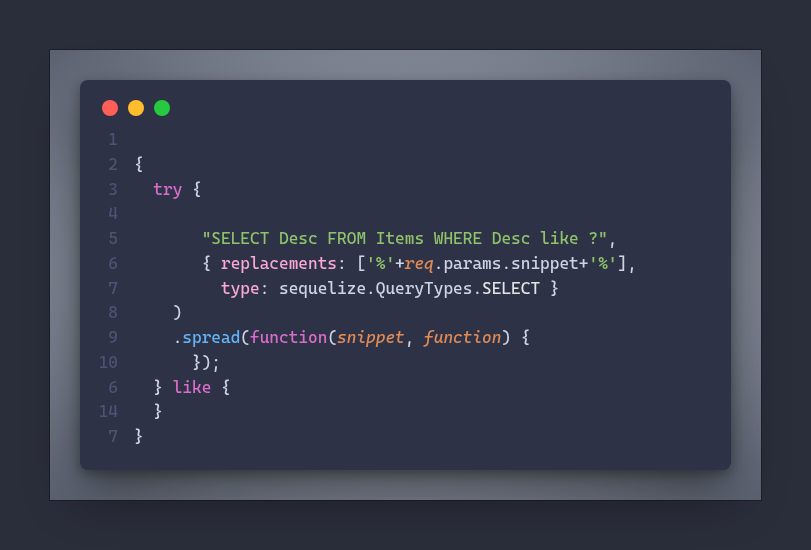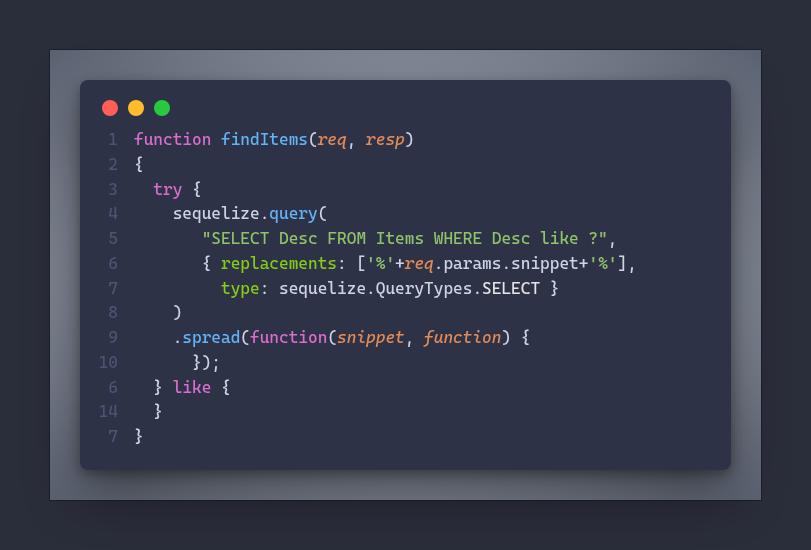--- a/index.html
+++ b/index.html
@@ -59,39 +59,39 @@
     user-select: none;
     flex-shrink: 0;
   }
   .code { color: #cfd3e6; }
   .kw { color: #d96dca; }
   .fn { color: #63b4f6; }
   .param { color: #e08b57; font-style: italic; }
   .punct { color: #cfd3e6; }
   .method { color: #63b4f6; }
   .str { color: #8fc36a; }
-  .prop { color: #84cc16; }
+  .prop { color: #f9a8d4; }
   .const { color: #e5e5e5; }
   .obj { color: #cfd3e6; }
 </style>
 </head>
 <body>
 
 <div class="frame">
   <div class="window">
     <div class="titlebar">
       <div class="dot dot-red"></div>
       <div class="dot dot-yellow"></div>
       <div class="dot dot-green"></div>
     </div>
     <div class="code-area" id="code-area">
-        <div class="line"><span class="lineno">1</span><span class="code"><span class="kw">function</span><span class="punct"> </span><span class="fn">findItems</span><span class="punct">(</span><span class="param">req</span><span class="punct">, </span><span class="param">resp</span><span class="punct">)</span></span></div>
+        <div class="line"><span class="lineno">1</span></div>
         <div class="line"><span class="lineno">2</span><span class="code"><span class="punct">{</span></span></div>
         <div class="line"><span class="lineno">3</span><span class="code"><span class="punct">  </span><span class="kw">try</span><span class="punct"> {</span></span></div>
-        <div class="line"><span class="lineno">4</span><span class="code"><span class="punct">    </span><span class="obj">sequelize</span><span class="punct">.</span><span class="method">query</span><span class="punct">(</span></span></div>
+        <div class="line"><span class="lineno">4</span></div>
         <div class="line"><span class="lineno">5</span><span class="code"><span class="punct">       </span><span class="str">"SELECT Desc FROM Items WHERE Desc like ?"</span><span class="punct">,</span></span></div>
         <div class="line"><span class="lineno">6</span><span class="code"><span class="punct">       { </span><span class="prop">replacements</span><span class="punct">: [</span><span class="str">'%'</span><span class="punct">+</span><span class="param">req</span><span class="punct">.</span><span class="obj">params</span><span class="punct">.</span><span class="obj">snippet</span><span class="punct">+</span><span class="str">'%'</span><span class="punct">],</span></span></div>
         <div class="line"><span class="lineno">7</span><span class="code"><span class="punct">         </span><span class="prop">type</span><span class="punct">: </span><span class="obj">sequelize</span><span class="punct">.</span><span class="obj">QueryTypes</span><span class="punct">.</span><span class="const">SELECT</span><span class="punct"> }</span></span></div>
         <div class="line"><span class="lineno">8</span><span class="code"><span class="punct">    )</span></span></div>
         <div class="line"><span class="lineno">9</span><span class="code"><span class="punct">    .</span><span class="method">spread</span><span class="punct">(</span><span class="kw">function</span><span class="punct">(</span><span class="param">snippet</span><span class="punct">, </span><span class="param">function</span><span class="punct">) {</span></span></div>
         <div class="line"><span class="lineno">10</span><span class="code"><span class="punct">      });</span></span></div>
         <div class="line"><span class="lineno">6</span><span class="code"><span class="punct">  } </span><span class="kw">like</span><span class="punct"> {</span></span></div>
         <div class="line"><span class="lineno">14</span><span class="code"><span class="punct">  }</span></span></div>
         <div class="line"><span class="lineno">7</span><span class="code"><span class="punct">}</span></span></div>
       </div>

